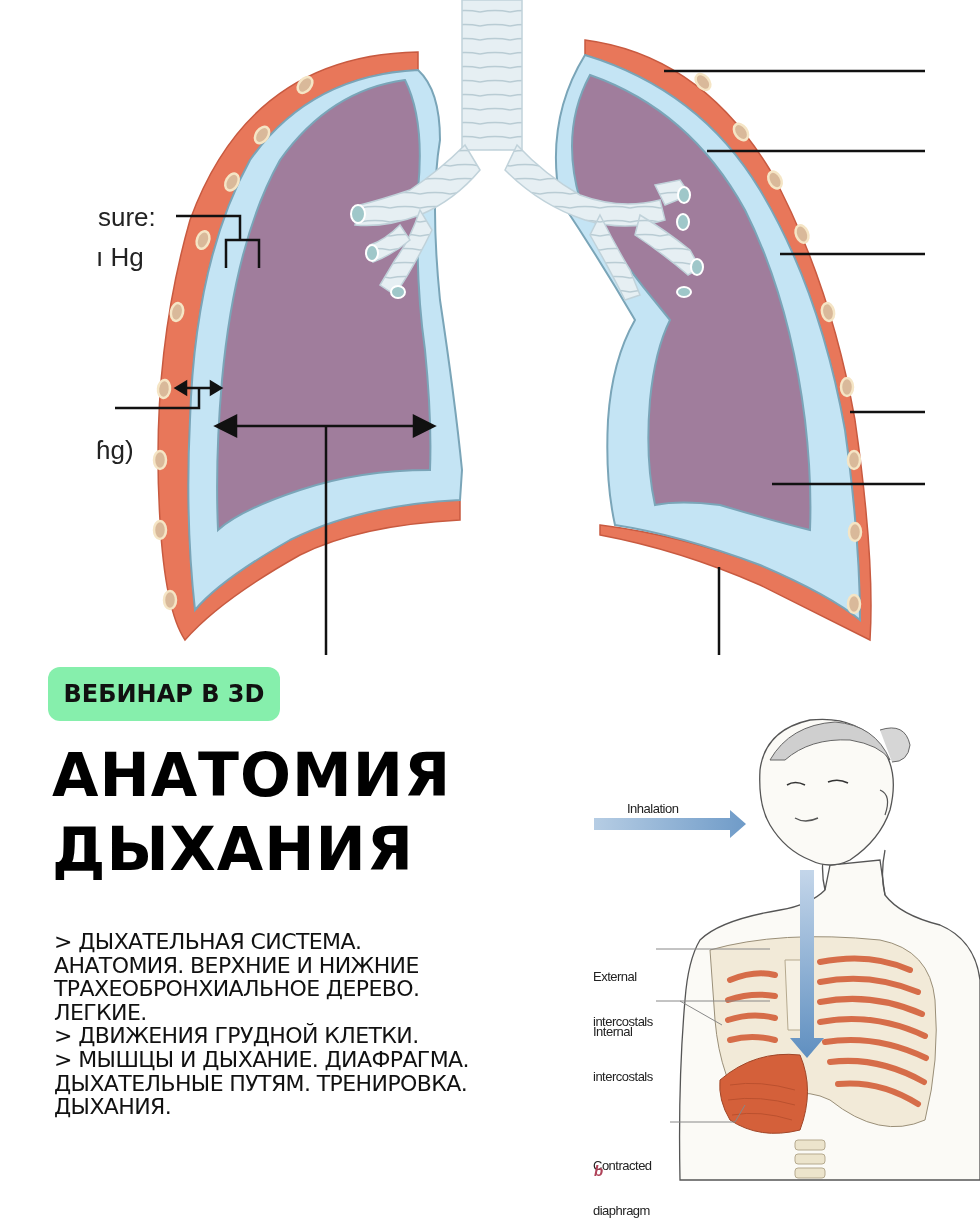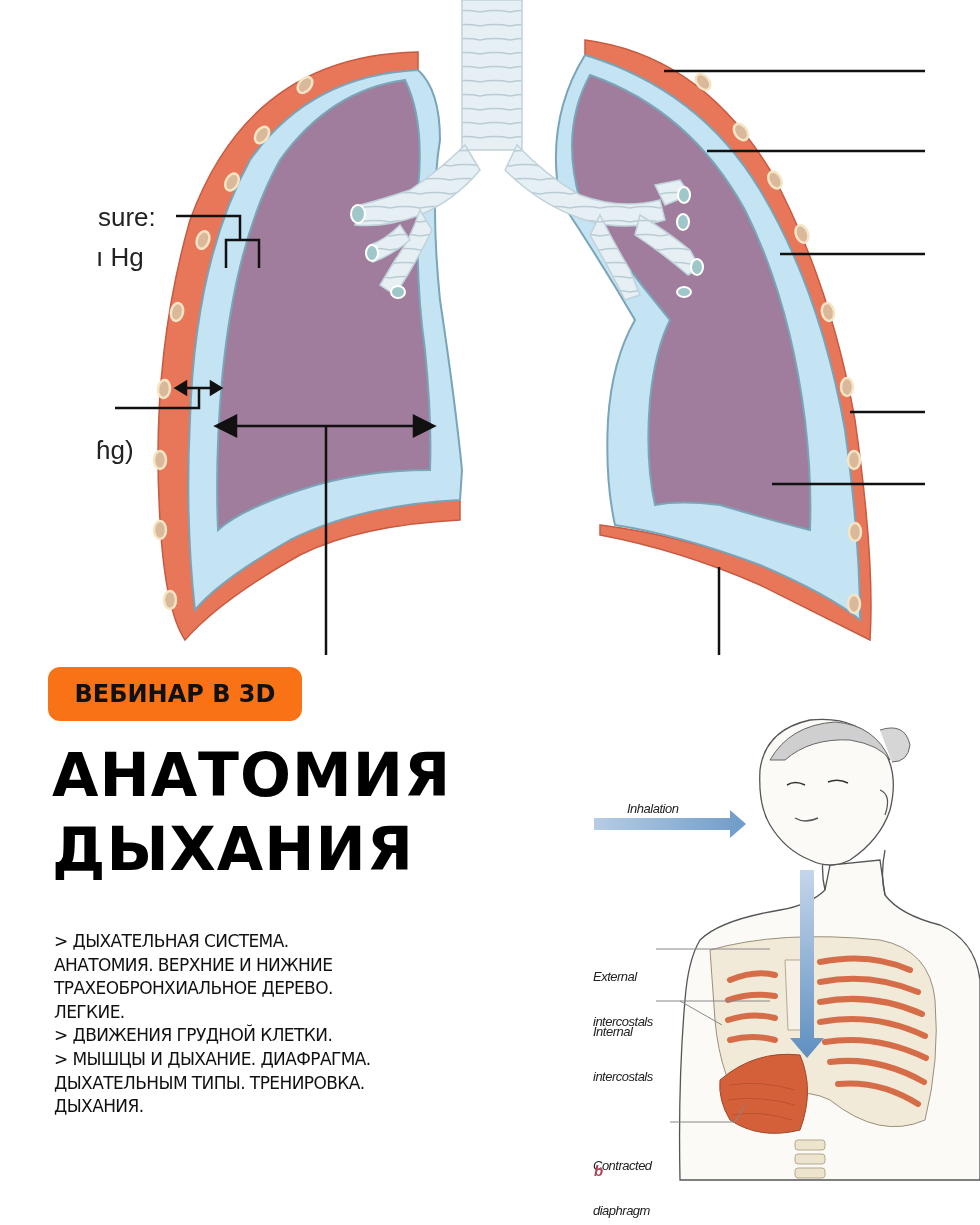--- a/index.html
+++ b/index.html
@@ -7,46 +7,46 @@
   body { position: relative; font-family: "DejaVu Sans", sans-serif; color: #000; }
 
   .lung-diagram { position: absolute; left: 0; top: 0; width: 855px; height: 660px; }
   .lung-diagram svg { position: absolute; left: 0; top: 0; }
   .diag-label {
     position: absolute; font-family: "Liberation Sans", sans-serif;
     font-size: 26px; color: #222; white-space: nowrap;
   }
 
   .badge {
-    position: absolute; left: 48px; top: 667px; height: 54px; width: 254px;
-    background: #f97316; border-radius: 12px;
+    position: absolute; left: 48px; top: 667px; height: 54px; width: 232px;
+    background: #86efac; border-radius: 12px;
     font-family: "DejaVu Sans", sans-serif; font-weight: bold;
     font-size: 24px; line-height: 54px; text-align: center; color: #111;
     letter-spacing: 0px;
   }
 
   .title {
     position: absolute; left: 52px; top: 738px; width: 520px;
     font-family: "DejaVu Sans", sans-serif; font-weight: bold;
     font-size: 60px; line-height: 74px; color: #000; letter-spacing: 1px;
   }
   .title span { display: block; }
 
   .topics {
     position: absolute; left: 54px; top: 930px; width: 520px;
-    font-family: "DejaVu Sans", sans-serif; font-size: 17px; line-height: 23.6px;
+    font-family: "DejaVu Sans", sans-serif; font-size: 22px; line-height: 23.6px;
     color: #111; letter-spacing: -0.6px;
   }
   .topics span { display: block; white-space: nowrap; }
 
   .figure { position: absolute; left: 580px; top: 700px; width: 400px; height: 500px; }
   .figure svg { position: absolute; left: 0; top: 0; }
   .fig-label {
     position: absolute; font-family: "Liberation Sans", sans-serif;
-    font-size: 13px; line-height: 17px; color: #222; letter-spacing: -0.5px; font-style: italic;
+    font-size: 13px; line-height: 17px; color: #222; letter-spacing: -0.5px;
   }
   .fig-label span { display: block; margin-top: 28px; }
   .fig-letter {
     position: absolute; font-family: "Liberation Sans", sans-serif; font-style: italic;
     font-size: 15px; color: #b0445a; font-weight: bold;
   }
 </style>
 </head>
 <body>
 
@@ -147,21 +147,21 @@
   <span>ДЫХАНИЯ</span>
 </h1>
 
 <div class="topics">
   <span>&gt; ДЫХАТЕЛЬНАЯ СИСТЕМА.</span>
   <span>АНАТОМИЯ. ВЕРХНИЕ И НИЖНИЕ</span>
   <span>ТРАХЕОБРОНХИАЛЬНОЕ ДЕРЕВО.</span>
   <span>ЛЕГКИЕ.</span>
   <span>&gt; ДВИЖЕНИЯ ГРУДНОЙ КЛЕТКИ.</span>
   <span>&gt; МЫШЦЫ И ДЫХАНИЕ. ДИАФРАГМА.</span>
-  <span>ДЫХАТЕЛЬНЫМ ТИПЫ. ТРЕНИРОВКА.</span>
+  <span>ДЫХАТЕЛЬНЫЕ ПУТЯМ. ТРЕНИРОВКА.</span>
   <span>ДЫХАНИЯ.</span>
 </div>
 
 <div class="figure">
   <svg width="400" height="500" viewBox="0 0 400 500">
     <defs>
       <linearGradient id="arrowH" x1="0" x2="1" y1="0" y2="0">
         <stop offset="0" stop-color="#b6cde4"></stop>
         <stop offset="1" stop-color="#6f9bc8"></stop>
       </linearGradient>

